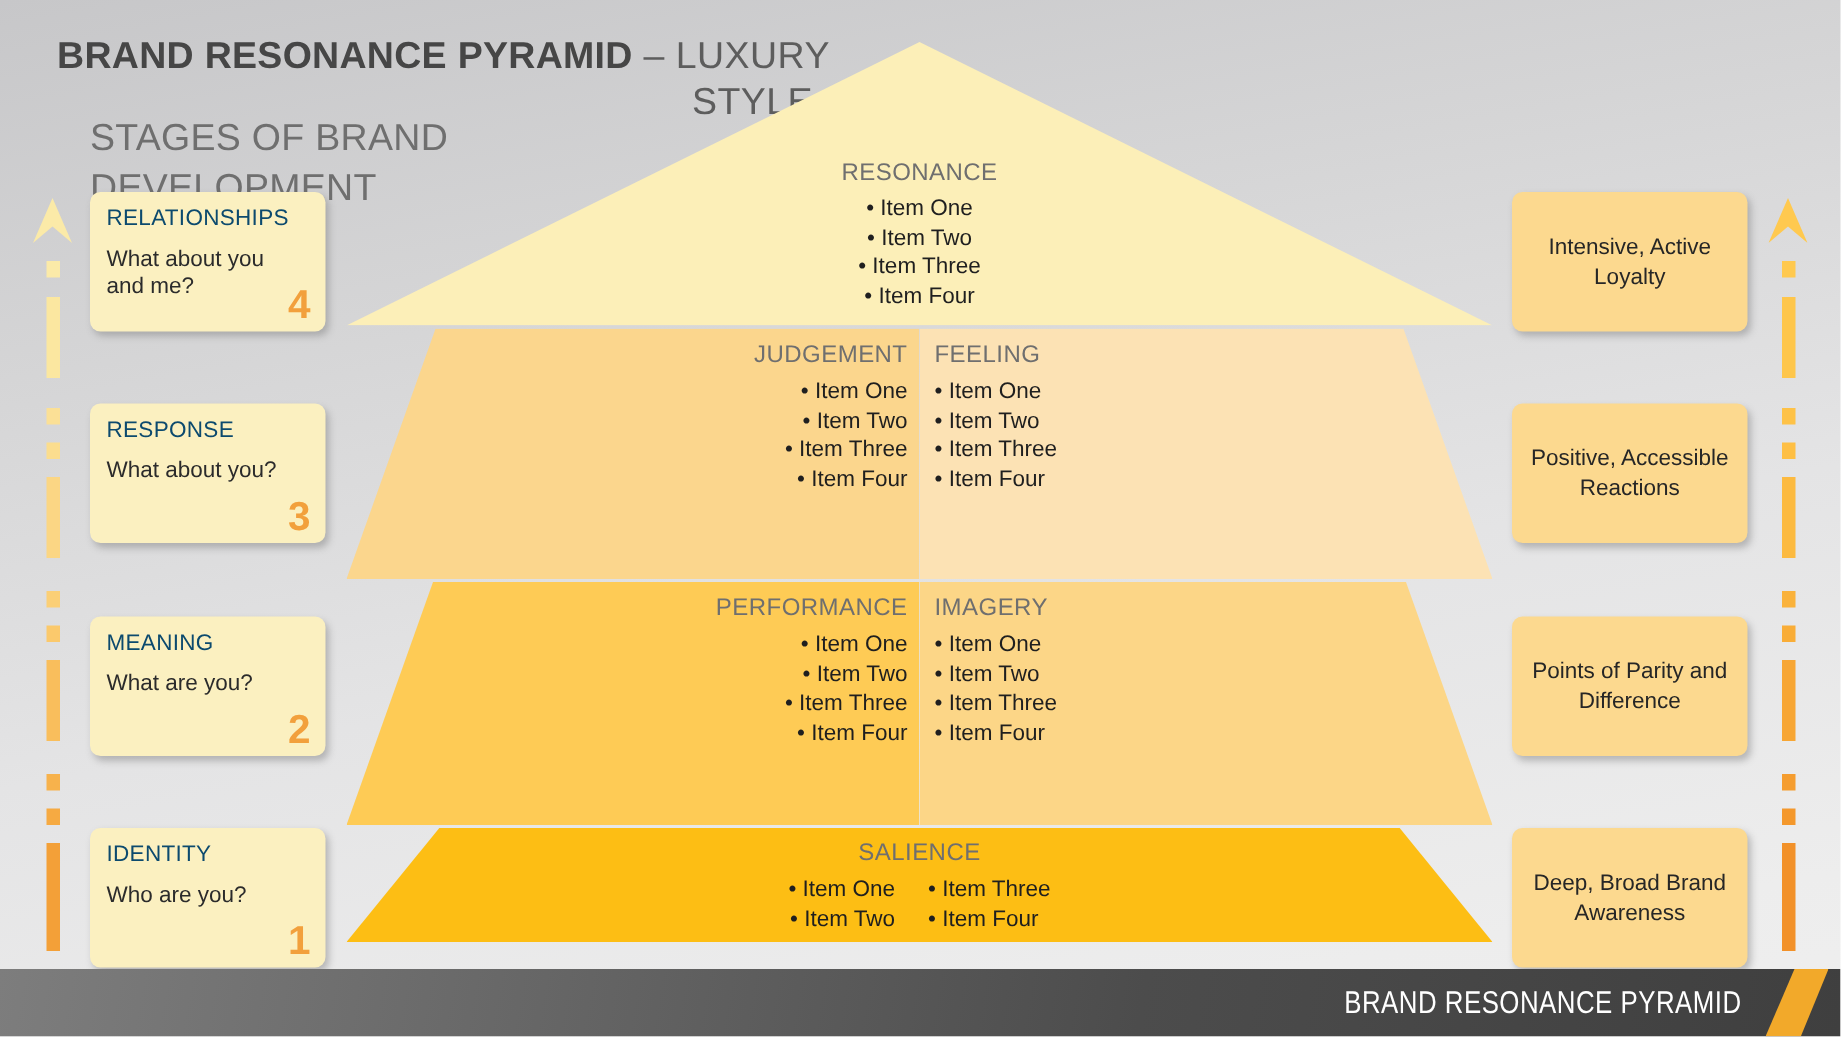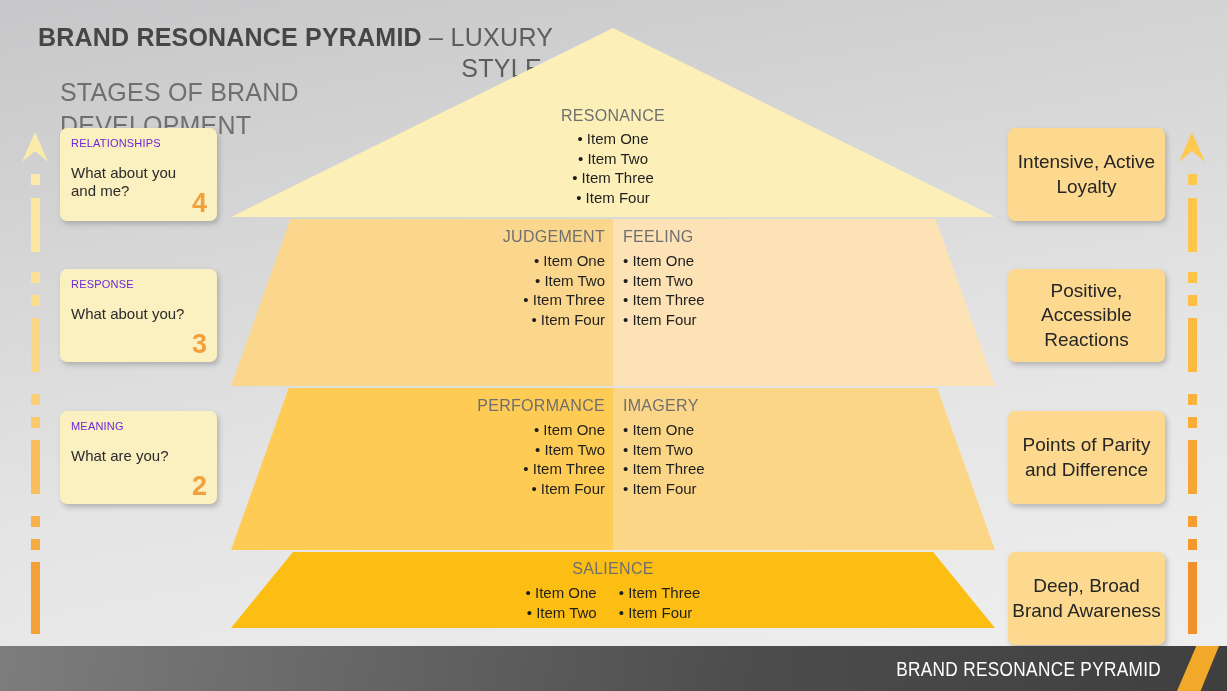--- a/index.html
+++ b/index.html
@@ -29,39 +29,39 @@
 
   
   .card{
     position:absolute;border-radius:7px;
     box-shadow:2px 3px 5px rgba(120,120,120,.45);
   }
   .card-left{
     left:60px;width:157px;height:93px;background:#fbf0c0;
   }
   .card-left .c-title{
-    position:absolute;left:11px;top:9px;font-size:11px;color:#6d28d9;letter-spacing:.2px;
+    position:absolute;left:11px;top:9px;font-size:15px;color:#0c4a6e;letter-spacing:.2px;
   }
   .card-left .c-body{
     position:absolute;left:11px;top:36px;font-size:15px;color:#2b2b2b;line-height:1.23;width:125px;
   }
   .card-left .c-num{
     position:absolute;right:10px;bottom:2px;font-size:27px;font-weight:bold;color:#f2a03c;
   }
   #cl0{top:128px;}
   #cl1{top:269px;}
   #cl2{top:411px;}
   #cl3{top:552px;}
 
   .card-right{
     right:62px;width:157px;height:93px;background:#fcd98f;
     display:flex;align-items:center;justify-content:center;
   }
   .card-right .c-body{
-    font-size:19px;color:#262626;line-height:1.28;text-align:center;
+    font-size:15px;color:#262626;line-height:1.28;text-align:center;
   }
   #cr0{top:128px;}
   #cr1{top:269px;}
   #cr2{top:411px;}
   #cr3{top:552px;}
 
   
   .arrow{position:absolute;width:26px;}
   #arrow-left{left:22px;top:132px;height:505px;}
   #arrow-right{right:22px;top:132px;height:505px;}
@@ -193,20 +193,25 @@
   </div>
   <div class="card card-left" id="cl1">
     <div class="c-title">RESPONSE</div>
     <div class="c-body">What about you?</div>
     <div class="c-num">3</div>
   </div>
   <div class="card card-left" id="cl2">
     <div class="c-title">MEANING</div>
     <div class="c-body">What are you?</div>
     <div class="c-num">2</div>
+  </div>
+  <div class="card card-left" id="cl3">
+    <div class="c-title">IDENTITY</div>
+    <div class="c-body">Who are you?</div>
+    <div class="c-num">1</div>
   </div>
 
   <div class="card card-right" id="cr0">
     <div class="c-body">Intensive, Active Loyalty</div>
   </div>
   <div class="card card-right" id="cr1">
     <div class="c-body">Positive, Accessible Reactions</div>
   </div>
   <div class="card card-right" id="cr3">
     <div class="c-body">Deep, Broad Brand Awareness</div>

